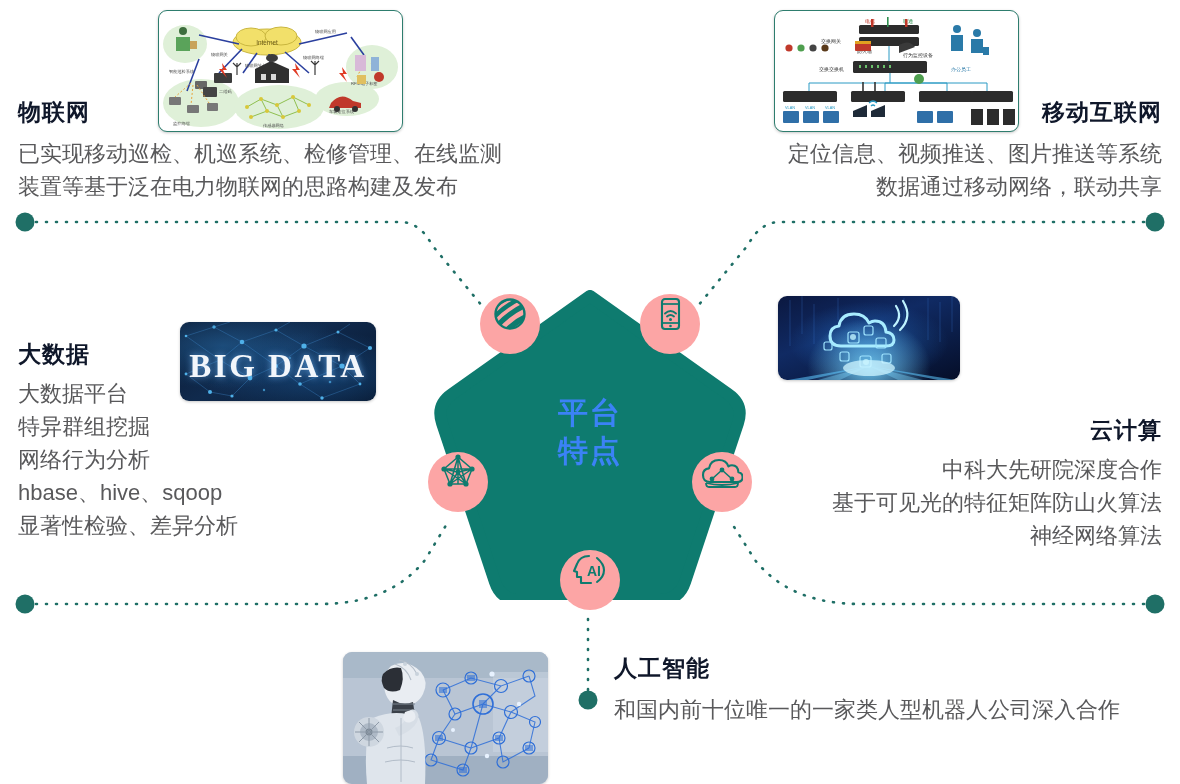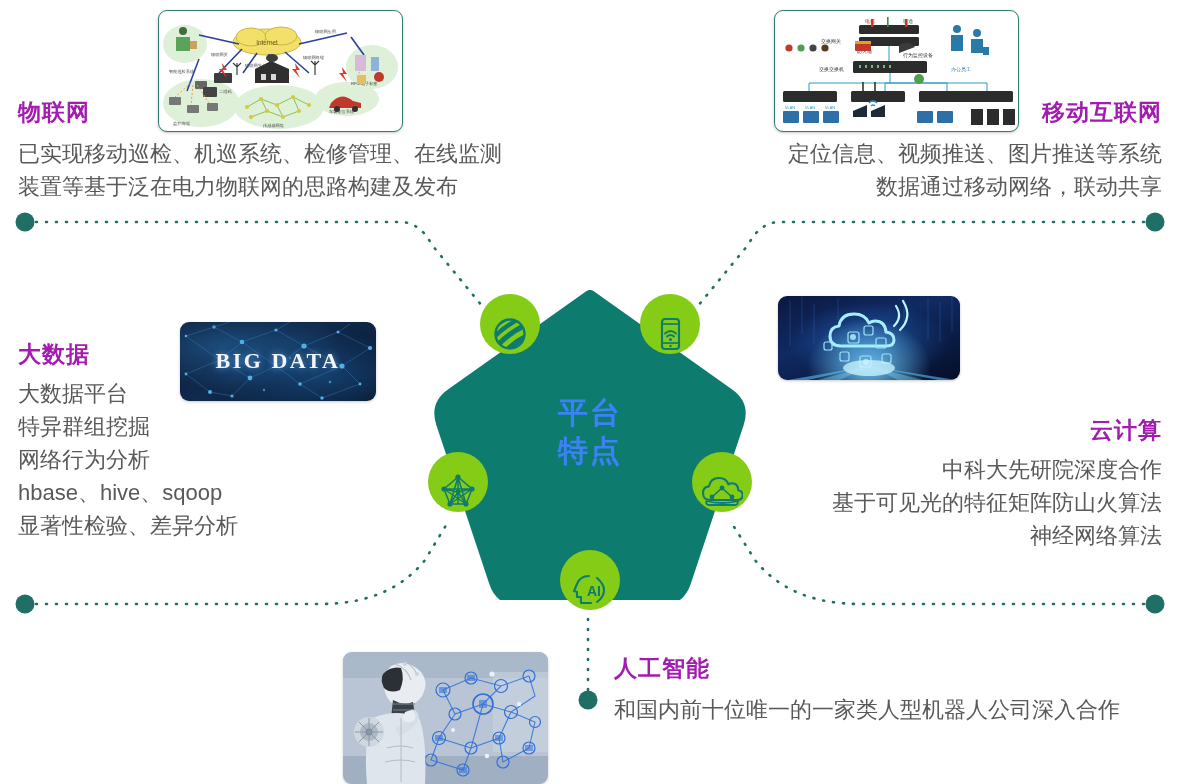--- a/index.html
+++ b/index.html
@@ -9,21 +9,21 @@
     font-family:"Liberation Sans","DejaVu Sans",sans-serif;
   }
   #stage{position:absolute;inset:0;width:1180px;height:784px;}
   .abs{position:absolute;}
 
   
   #connectors{position:absolute;left:0;top:0;width:1180px;height:784px;pointer-events:none;}
 
   
   .sec-title{
-    font-size:23px;font-weight:bold;color:#a21caf;letter-spacing:1px;
+    font-size:23px;font-weight:bold;color:#0f172a;letter-spacing:1px;
     white-space:nowrap;line-height:1.1;
   }
   .sec-line{
     font-size:22px;color:#59595b;line-height:33px;white-space:nowrap;
     font-weight:400;
   }
   .align-right{text-align:right;}
   .align-left{text-align:left;}
 
   
@@ -39,21 +39,21 @@
   
   .bigdata-bg{
     background:
       radial-gradient(ellipse at 22% 30%, rgba(40,110,170,.55) 0%, rgba(10,30,60,0) 55%),
       radial-gradient(ellipse at 72% 68%, rgba(30,95,160,.5) 0%, rgba(10,30,60,0) 58%),
       linear-gradient(150deg,#0a1830 0%,#102a4d 45%,#07152b 100%);
   }
   .bigdata-text{
     position:absolute;left:0;right:0;top:26px;text-align:center;
     font-family:"Liberation Serif","DejaVu Serif",serif;
-    font-size:22px;letter-spacing:2.5px;color:#f2f6fb;font-weight:bold;
+    font-size:33px;letter-spacing:2.5px;color:#f2f6fb;font-weight:bold;
     text-shadow:0 0 7px rgba(120,190,255,.7);
   }
   
   .cloud-bg{
     background:
       radial-gradient(ellipse at 50% 85%, rgba(120,215,255,.85) 0%, rgba(20,60,130,0) 48%),
       radial-gradient(ellipse at 50% 55%, rgba(40,120,210,.55) 0%, rgba(8,20,55,0) 62%),
       linear-gradient(160deg,#0b1840 0%,#102a63 40%,#050e28 100%);
   }
   
@@ -68,22 +68,22 @@
     width:330px;height:310px;
   }
   .center-label{
     position:absolute;left:0;right:0;top:104px;text-align:center;
     color:#3b82f6;font-size:30px;font-weight:bold;line-height:38px;
     letter-spacing:2px;
   }
 
   
   .badge{
-    position:absolute;border-radius:50%;background:#84cc16;
-    display:flex;align-items:flex-end;justify-content:center;
+    position:absolute;border-radius:50%;background:#fca5a5;
+    display:flex;align-items:flex-start;justify-content:center;
   }
   .badge svg{display:block;}
 </style>
 </head>
 <body>
 
 <div id="stage">
 
   <svg id="connectors" viewBox="0 0 1180 784" xmlns="http://www.w3.org/2000/svg">
     <g fill="none" stroke="#1f6f66" stroke-width="2.6" stroke-linecap="round" stroke-dasharray="1 9">

